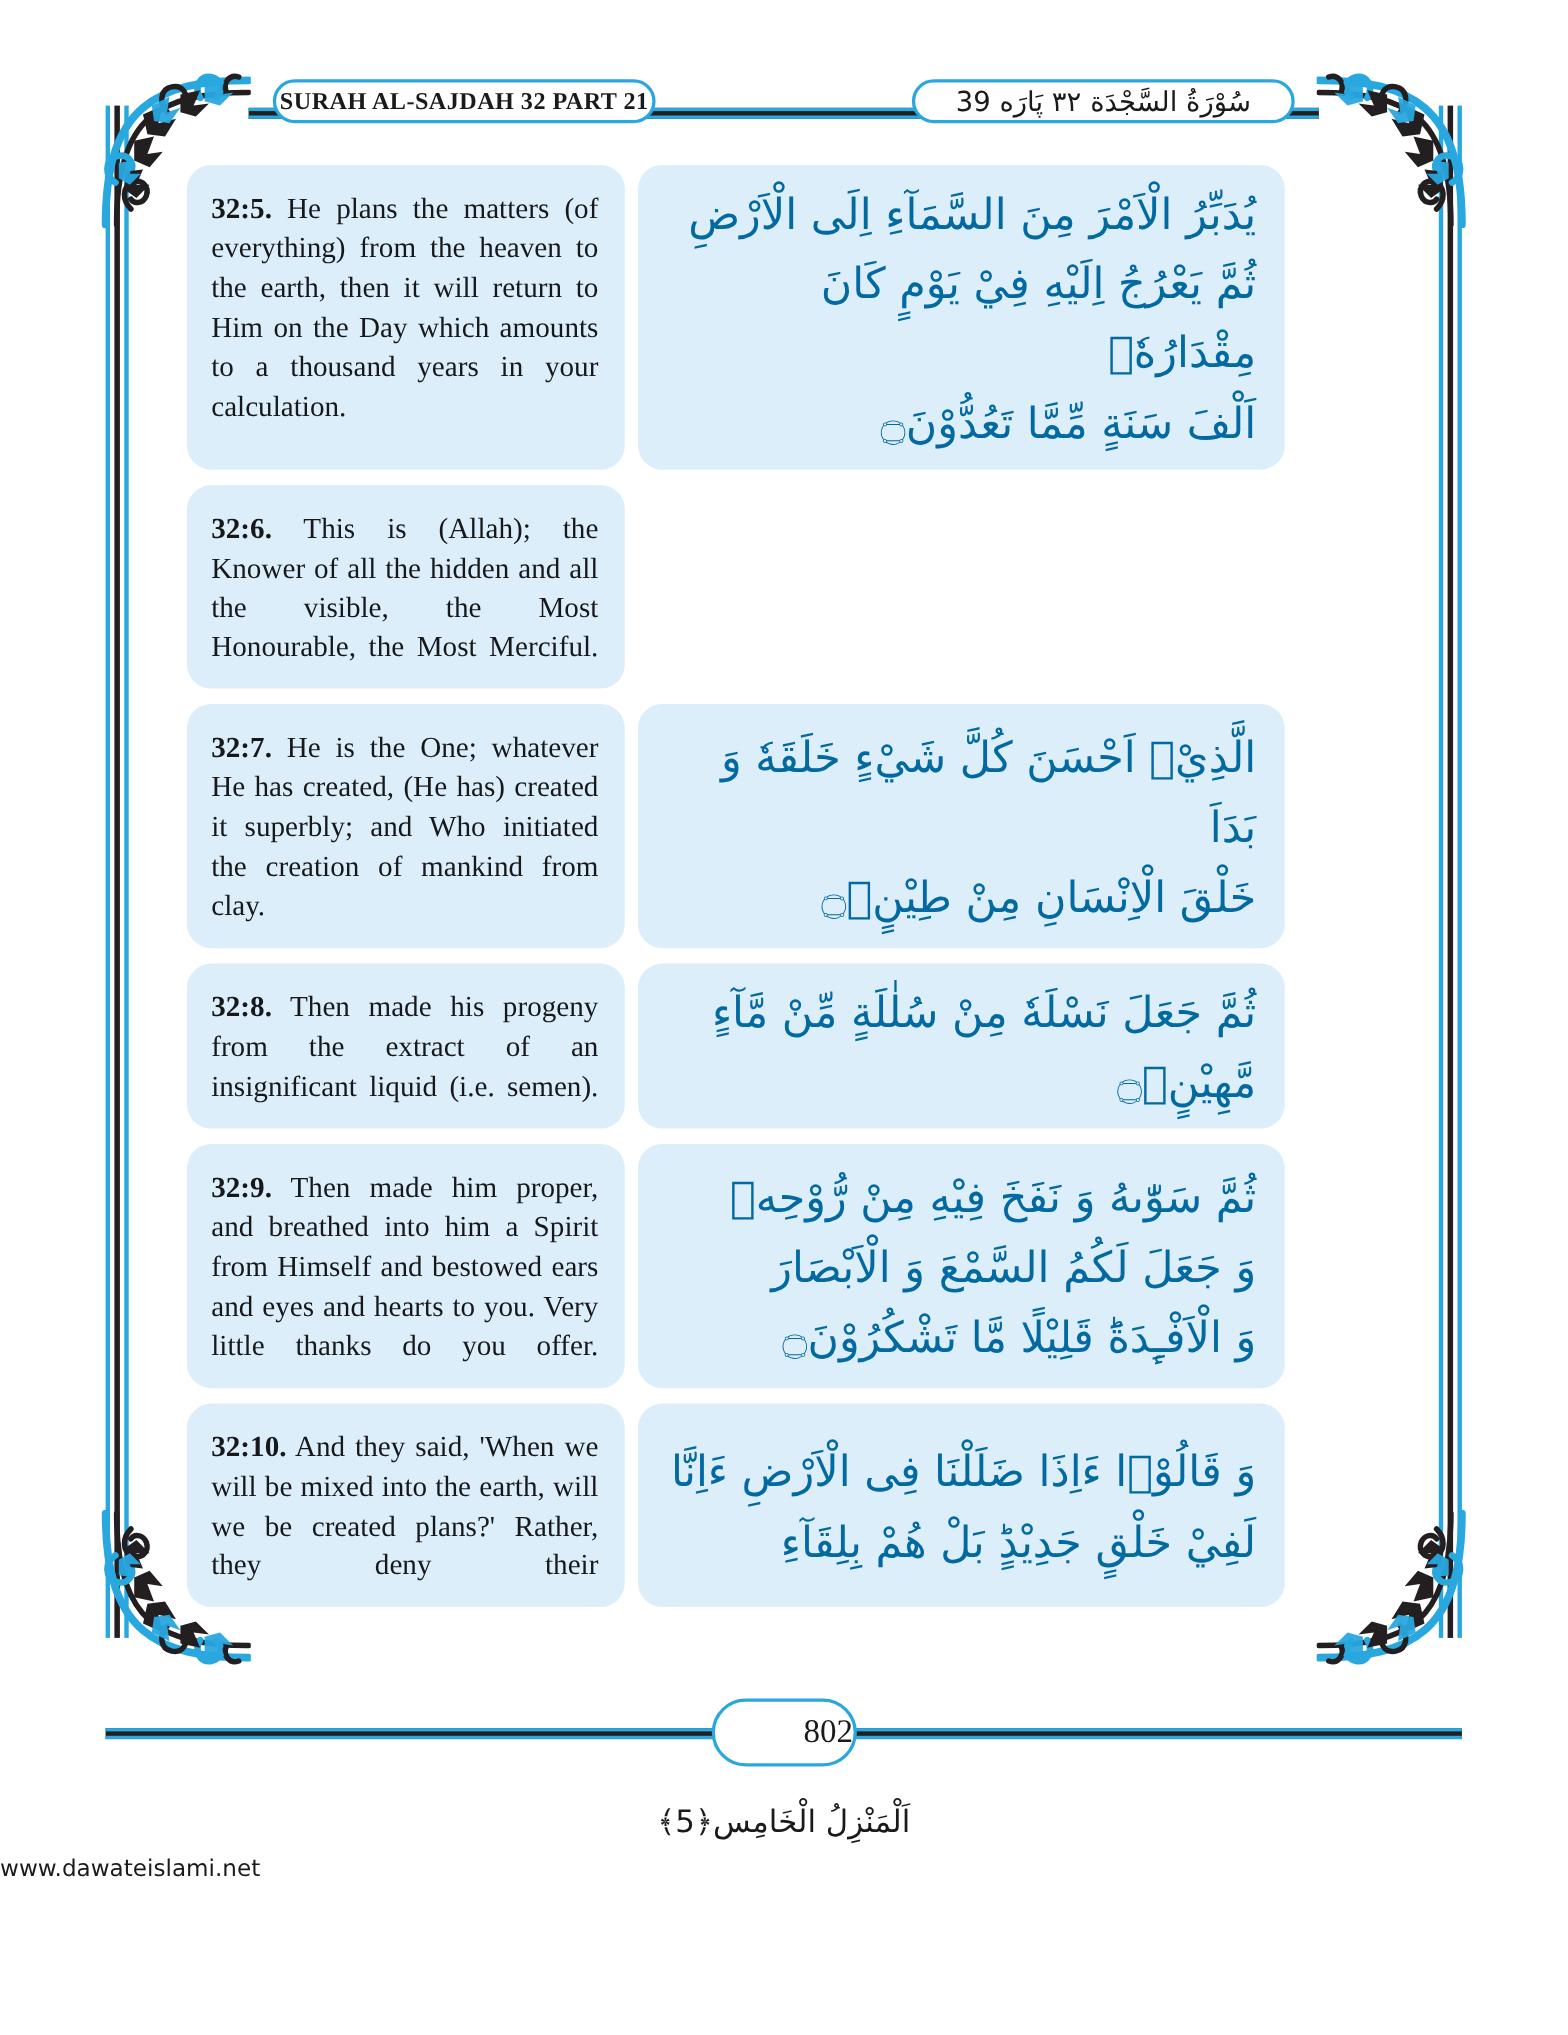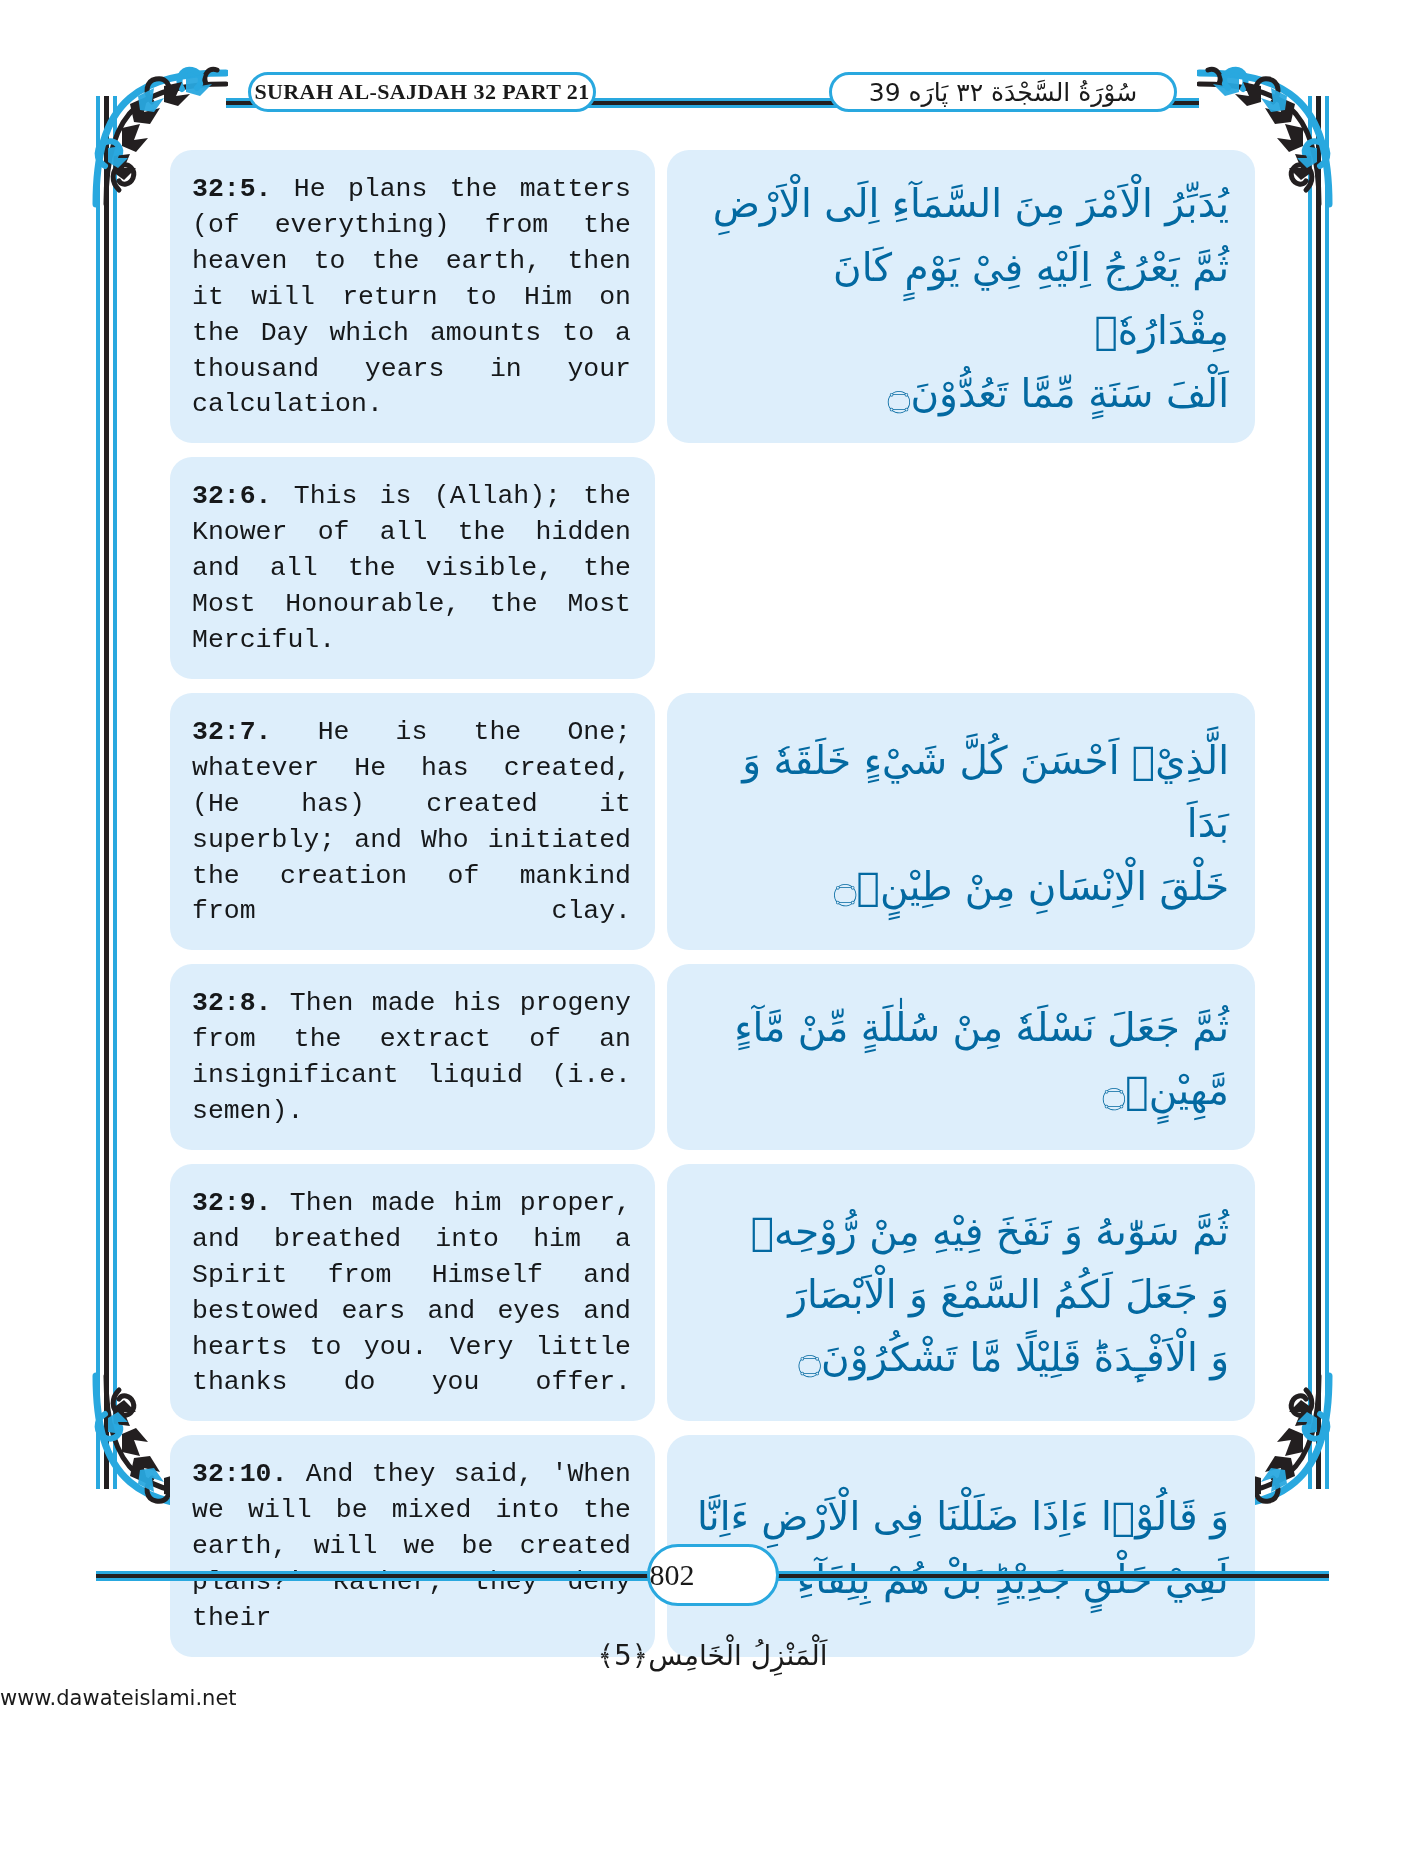--- a/index.html
+++ b/index.html
@@ -143,29 +143,28 @@
     gap: 12px;
     margin-bottom: 14px;
     align-items: stretch;
   }
   .cell {
     background: #ddeefb;
     border-radius: 22px;
     box-sizing: border-box;
   }
   .cell.en {
-    width: 485px;
+    width: 398px;
     padding: 22px 24px 20px 22px;
     font-size: 26.5px;
     line-height: 1.355;
     color: #16181a;
     text-align: justify;
     text-align-last: justify;
     hyphens: none;
-    font-family: Liberation Mono, monospace;
   }
   .cell.en .vnum {
     font-weight: bold;
   }
   .cell.ar {
     width: 588px;
     padding: 14px 26px 10px 22px;
     direction: rtl;
     text-align: right;
     font-family: "DejaVu Sans", "Liberation Sans", sans-serif;
@@ -201,21 +200,21 @@
     left: 50%;
     transform: translateX(-50%);
     top: 0;
     width: 132px;
     height: 62px;
     background: #ffffff;
     border: 3px solid #29a8df;
     border-radius: 31px;
     display: flex;
     align-items: center;
-    justify-content: flex-start;
+    justify-content: flex-end;
     box-sizing: border-box;
   }
   .ftr-page {
     font-family: "Liberation Serif", "DejaVu Serif", serif;
     font-size: 30px;
     color: #1a1a1a;
   }
   .ftr-manzil {
     position: absolute;
     left: 0;

